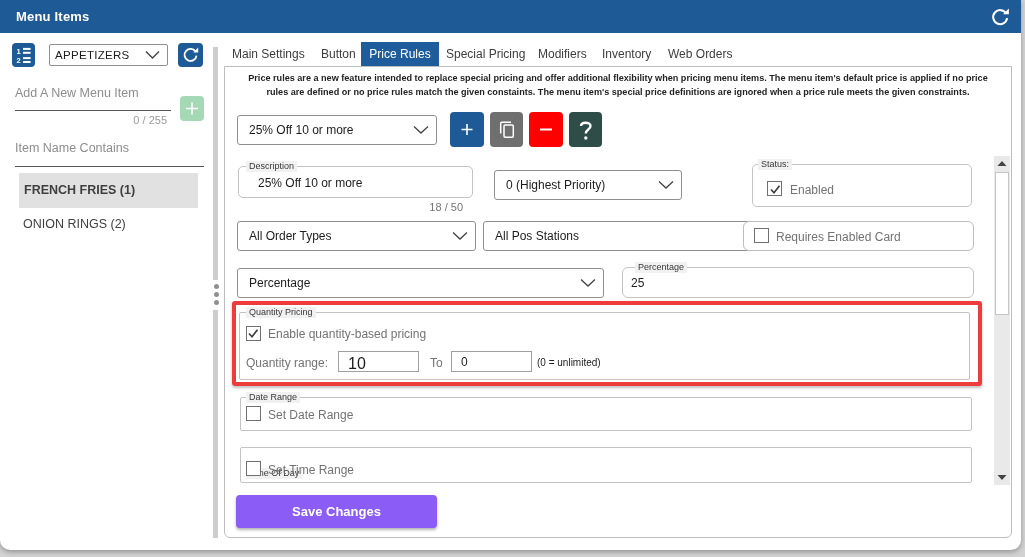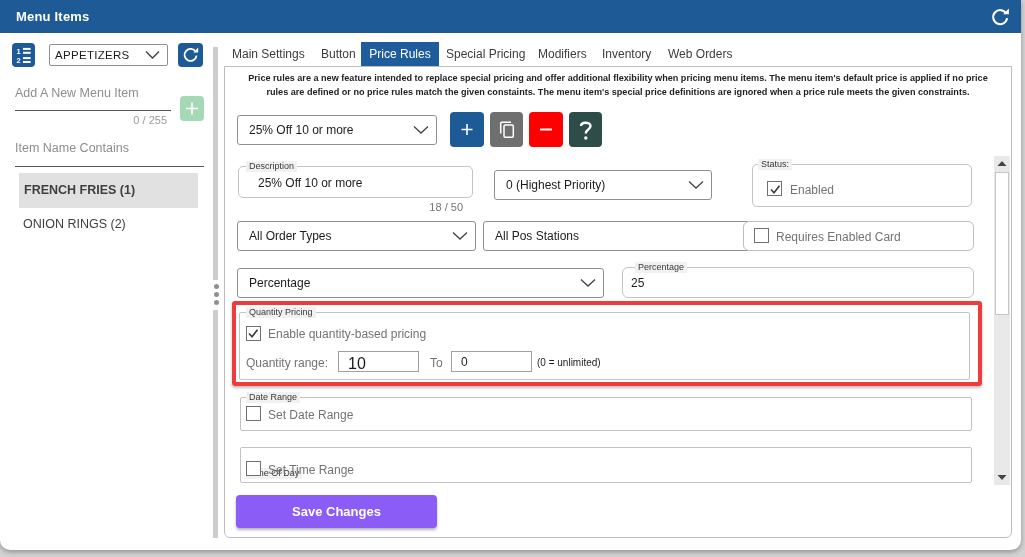--- a/index.html
+++ b/index.html
@@ -113,21 +113,21 @@
         <path d="M12 14 C12 9.8, 21.5 9.6, 21.5 14 C21.5 17.8, 16.8 17.2, 16.8 21.5" fill="none" stroke="#fff" stroke-width="2.4"></path>
         <circle cx="16.8" cy="26" r="1.7" fill="#fff"></circle>
       </svg>
     </div>
 
     <div class="fieldset" style="left:238px;top:166px;width:235px;height:32px"></div>
     <div class="legend" style="left:246px;top:161px">Description</div>
     <div class="abs" style="left:258px;top:176px;font-size:12px;color:#1c1c1c">25% Off 10 or more</div>
     <div class="abs" style="left:238px;top:201px;width:225px;text-align:right;font-size:11px;color:#757575">18 / 50</div>
 
-    <div class="selectbox" style="left:494px;top:170px;width:218px;height:30px;border-radius:3px">
+    <div class="selectbox" style="left:494px;top:170px;width:188px;height:30px;border-radius:3px">
       <span class="txt">0 (Highest Priority)</span>
       <svg class="chev" width="16" height="9" viewBox="0 0 16 9">
           <path d="M1 1 L8 7.5 L15 1" fill="none" stroke="#444" stroke-width="1.3"></path>
         </svg>
     </div>
 
     <div class="fieldset" style="left:752px;top:164px;width:220px;height:43px"></div>
     <div class="legend" style="left:758px;top:159px">Status:</div>
     <div class="cb" style="left:767px;top:181px">
       <svg width="15" height="15" viewBox="0 0 15 15">

